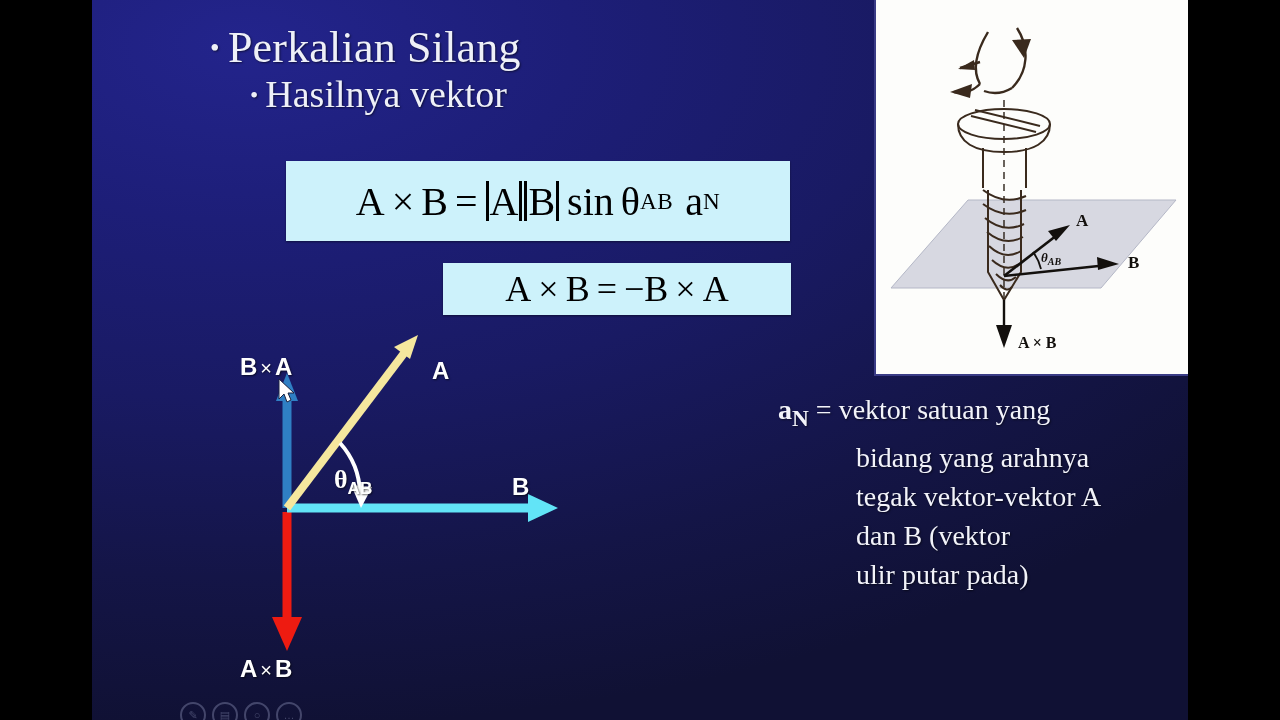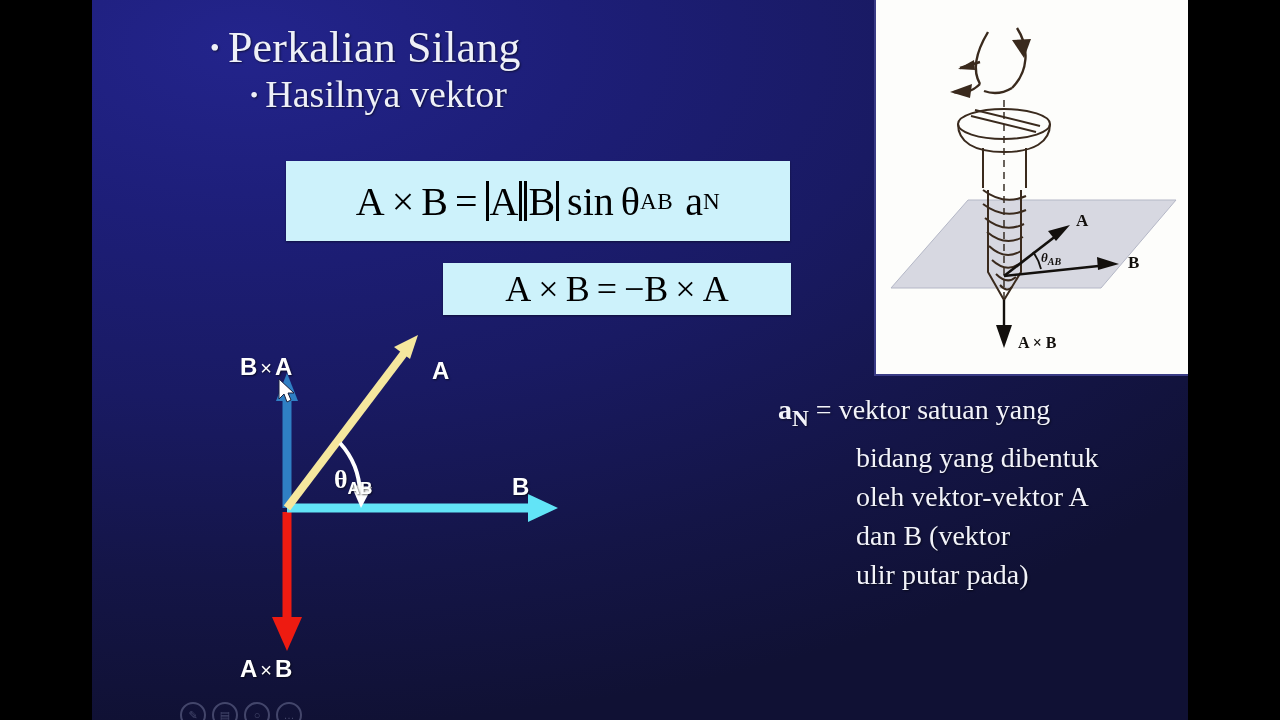--- a/index.html
+++ b/index.html
@@ -164,22 +164,22 @@
 
       <div class="vlabel" style="left:112px;top:140px;font-family:'Liberation Serif',serif;font-size:26px;">
         <span>θ</span><sub style="font-family:'Liberation Sans',sans-serif;">AB</sub>
       </div>
     </div>
 
     <div id="exp">
       <span class="hang"><span class="an">a</span><sub class="an">N</sub>
         <span>=</span>
         <span>vektor satuan yang</span></span>
-      <span class="hang"><span style="display:inline-block;width:78px"></span><span>bidang yang dibentuk</span></span>
-      <span class="hang"><span style="display:inline-block;width:78px"></span><span>oleh vektor-vektor A</span></span>
+      <span class="hang"><span style="display:inline-block;width:78px"></span><span>bidang yang arahnya</span></span>
+      <span class="hang"><span style="display:inline-block;width:78px"></span><span>tegak vektor-vektor A</span></span>
       <span class="hang"><span style="display:inline-block;width:78px"></span><span>dan B (vektor</span></span>
       <span class="hang"><span style="display:inline-block;width:78px"></span><span>ulir putar pada)</span></span>
     </div>
 
     <div id="photo">
       <svg width="316" height="374" viewBox="0 0 316 374">
 
         <polygon points="15,288 92,200 300,200 225,288" fill="#c9cbd8" opacity="0.75"></polygon>
         <polygon points="15,288 92,200 300,200 225,288" fill="none" stroke="#b4b7c6" stroke-width="1"></polygon>
 

